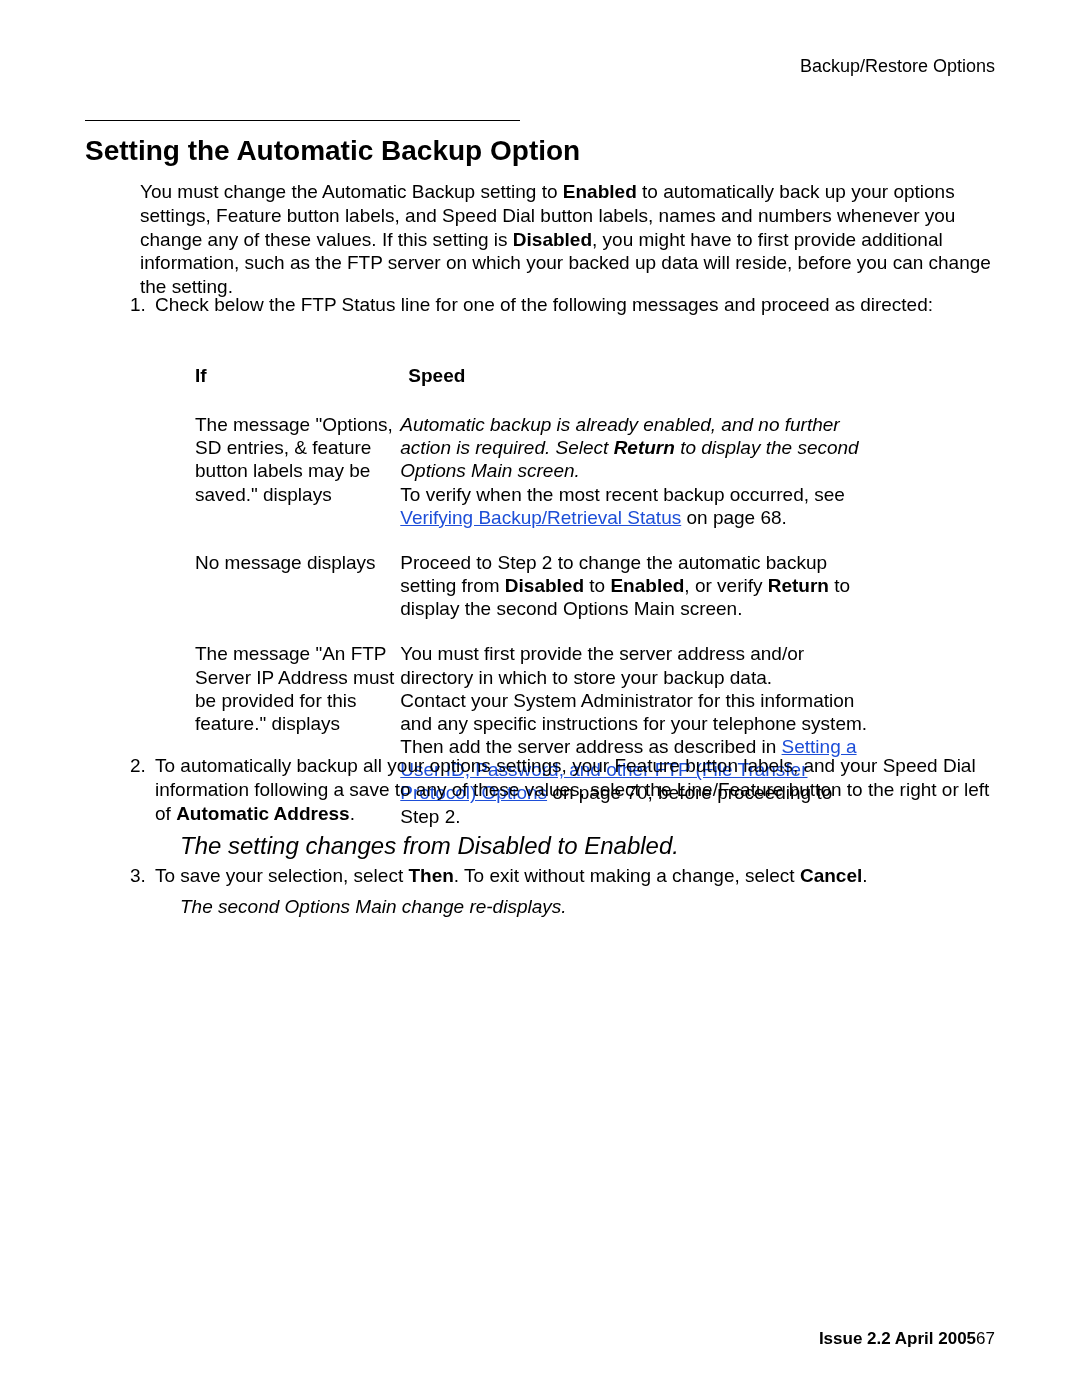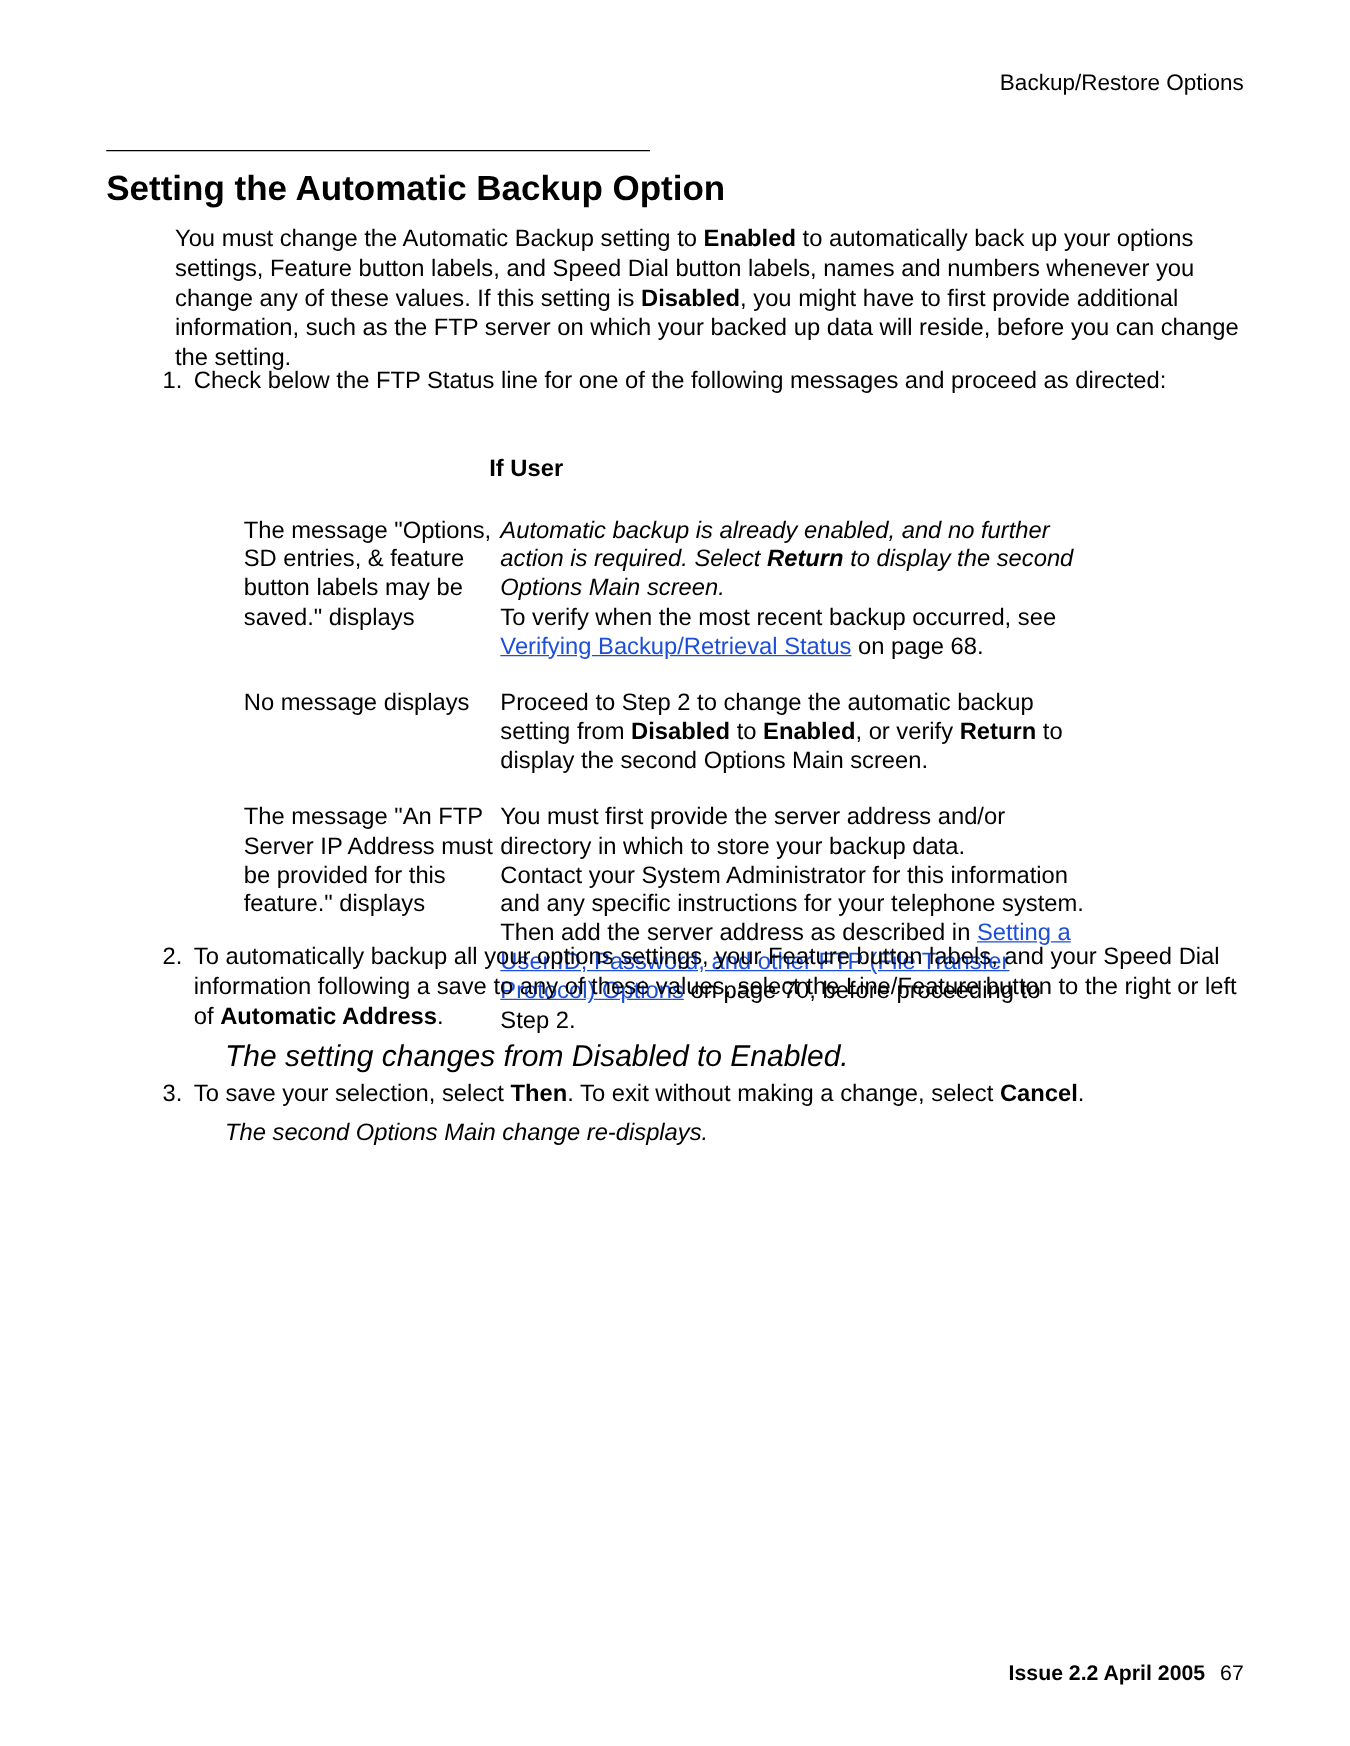--- a/index.html
+++ b/index.html
@@ -66,21 +66,20 @@
     }
     .th-row {
       font-weight: bold;
       font-size: 19px;
       margin-bottom: 26px;
     }
     .th-if {
       display: inline-block;
       width: 208px;
       vertical-align: top;
-      text-align: right;
     }
     .th-then {
       display: inline-block;
       vertical-align: top;
     }
     .data-row {
       margin-bottom: 22px;
       font-size: 19px;
       line-height: 1.22;
     }
@@ -148,21 +147,20 @@
     }
     .footer {
       position: absolute;
       bottom: 48px;
       right: 85px;
       font-size: 17px;
       font-weight: bold;
     }
     .footer .pagenum {
       font-weight: normal;
-      margin-left: 12px;
     }
   </style>
 </head>
 <body>
 
 <div class="header-section">Backup/Restore Options</div>
 
 <div class="hr-line"></div>
 
 <h1 class="main-heading">Setting the Automatic Backup Option</h1>
@@ -172,21 +170,21 @@
 </p>
 
 <div class="step-1">
   <span class="num">1.</span>
   <span>Check below the FTP Status line for one of the following messages and proceed as directed:</span>
 </div>
 
 <div class="table-area">
   <div class="th-row">
     <span class="th-if">If</span>
-    <span class="th-then">User</span>
+    <span class="th-then">Speed</span>
   </div>
 
   <div class="data-row">
     <div class="cell-if">The message "Options, SD entries, &amp; feature button labels may be saved." displays</div>
     <div class="cell-then">
       <span class="italic">Automatic backup is already enabled, and no further action is required. Select </span><span class="italic bold">Return</span><span class="italic"> to display the second Options Main screen.</span><br>
       <span>To verify when the most recent backup occurred, see </span><span class="link">Verifying Backup/Retrieval Status</span><span> on page 68.</span>
     </div>
   </div>
 

